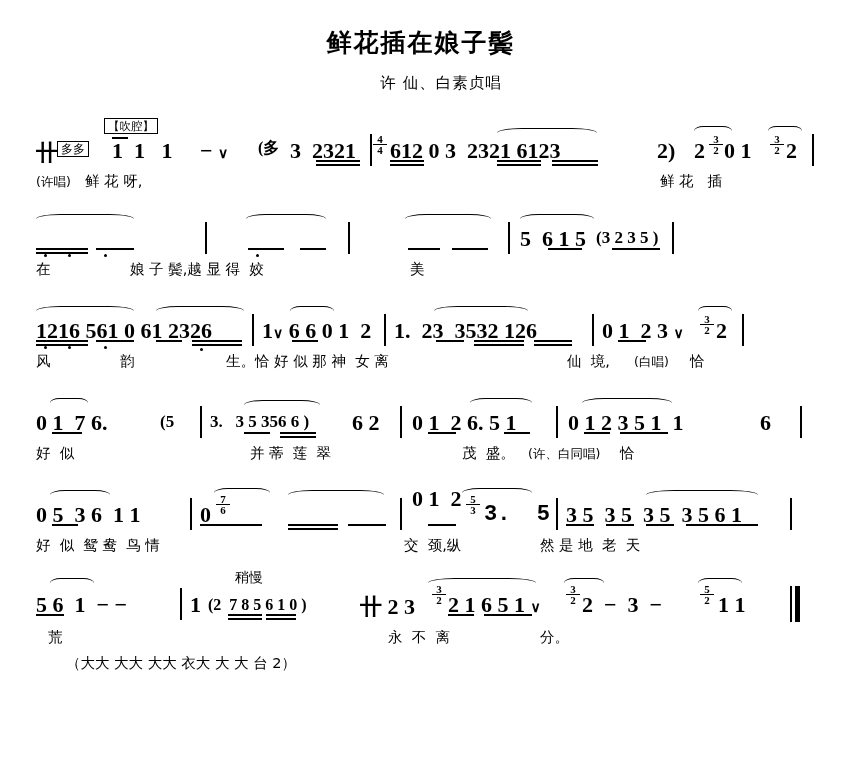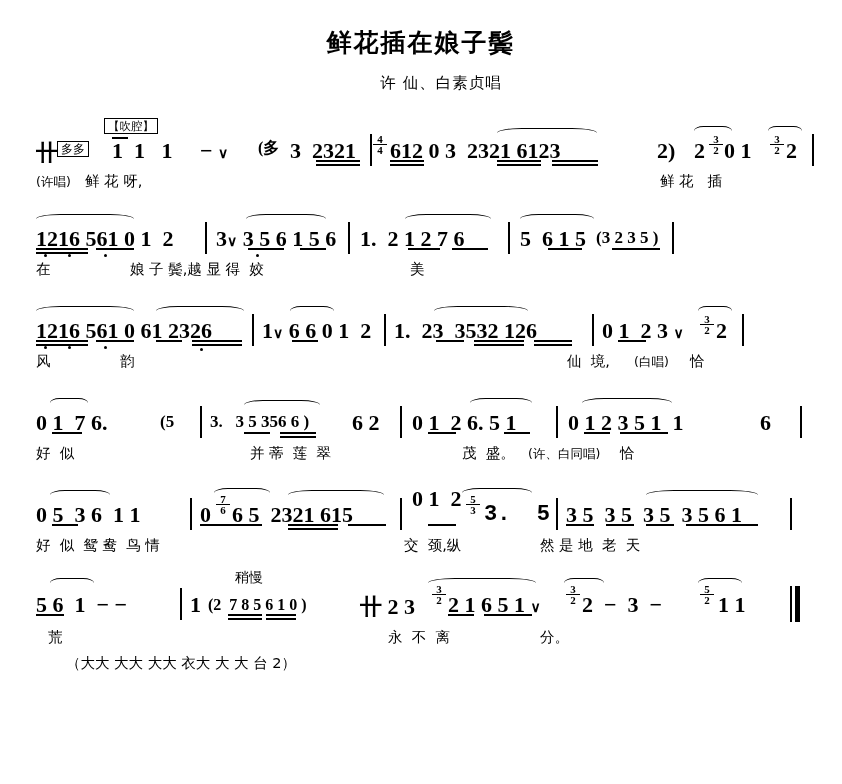--- a/index.html
+++ b/index.html
@@ -113,40 +113,37 @@
     <div class="slur" style="left:694px;top:14px;width:38px;"></div>
     <div class="slur" style="left:768px;top:14px;width:34px;"></div>
     <div class="bar" style="left:812px;top:22px;height:32px;"></div>
 
     <div class="lyr" style="left:36px;top:62px;font-size:12.5px;">(许唱)</div>
     <div class="lyr" style="left:85px;top:60px;">鲜 花 呀,</div>
     <div class="lyr" style="left:660px;top:60px;">鲜 花&nbsp;&nbsp;&nbsp;插</div>
   </div>
 
   <div class="system" style="height:92px;">
-    <div class="note" style="left:36px;top:22px;">1216&nbsp;561&nbsp;0&nbsp;1&nbsp;&nbsp;2</div>
     <div class="beam" style="left:36px;top:44px;width:52px;"></div>
     <div class="beam" style="left:36px;top:48px;width:52px;"></div>
     <div class="beam" style="left:96px;top:44px;width:38px;"></div>
     <div class="slur" style="left:36px;top:10px;width:98px;"></div>
     <div class="dotu" style="left:44px;top:50px;"></div>
     <div class="dotu" style="left:68px;top:50px;"></div>
     <div class="dotu" style="left:104px;top:50px;"></div>
 
     <div class="bar" style="left:205px;top:18px;height:32px;"></div>
 
-    <div class="note" style="left:216px;top:22px;">3<span style="font-size:14px;">∨</span>&nbsp;3&nbsp;5&nbsp;6&nbsp;1&nbsp;5&nbsp;6</div>
     <div class="beam" style="left:248px;top:44px;width:36px;"></div>
     <div class="beam" style="left:300px;top:44px;width:26px;"></div>
     <div class="slur" style="left:246px;top:10px;width:80px;"></div>
     <div class="dotu" style="left:256px;top:50px;"></div>
 
     <div class="bar" style="left:348px;top:18px;height:32px;"></div>
 
-    <div class="note" style="left:360px;top:22px;">1.&nbsp;&nbsp;2&nbsp;1&nbsp;2&nbsp;7&nbsp;6</div>
     <div class="beam" style="left:408px;top:44px;width:32px;"></div>
     <div class="beam" style="left:452px;top:44px;width:36px;"></div>
     <div class="slur" style="left:405px;top:10px;width:86px;"></div>
 
     <div class="bar" style="left:508px;top:18px;height:32px;"></div>
 
     <div class="note" style="left:520px;top:22px;">5&nbsp;&nbsp;6&nbsp;1&nbsp;5</div>
     <div class="note" style="left:596px;top:24px;font-size:17px;">(3&nbsp;2&nbsp;3&nbsp;5&nbsp;)</div>
     <div class="beam" style="left:548px;top:44px;width:34px;"></div>
     <div class="beam" style="left:612px;top:44px;width:48px;"></div>
@@ -196,20 +193,21 @@
     <div class="frac" style="left:700px;top:18px;width:14px;">
         <i>3</i>
         <i class="bl">2</i>
       </div>
     <div class="note" style="left:716px;top:22px;">2</div>
     <div class="slur" style="left:698px;top:10px;width:34px;"></div>
     <div class="bar" style="left:742px;top:18px;height:32px;"></div>
 
     <div class="lyr" style="left:36px;top:56px;">风</div>
     <div class="lyr" style="left:120px;top:56px;">韵</div>
+    <div class="lyr" style="left:226px;top:56px;">生。恰 好&nbsp;似 那&nbsp;神&nbsp;&nbsp;女 离</div>
     <div class="lyr" style="left:560px;top:56px;margin-left:7px;">仙&nbsp;&nbsp;境,</div>
     <div class="lyr" style="left:634px;top:58px;font-size:12.5px;">(白唱)</div>
     <div class="lyr" style="left:690px;top:56px;">恰</div>
   </div>
 
   <div class="system" style="height:92px;">
     <div class="note" style="left:36px;top:22px;">0&nbsp;1&nbsp;&nbsp;7&nbsp;6.</div>
     <div class="beam" style="left:52px;top:44px;width:30px;"></div>
     <div class="slur" style="left:50px;top:10px;width:38px;"></div>
 
@@ -250,21 +248,20 @@
     <div class="note" style="left:36px;top:22px;">0&nbsp;5&nbsp;&nbsp;3&nbsp;6&nbsp;&nbsp;1&nbsp;1</div>
     <div class="beam" style="left:52px;top:44px;width:26px;"></div>
     <div class="slur" style="left:50px;top:10px;width:60px;"></div>
 
     <div class="bar" style="left:190px;top:18px;height:32px;"></div>
     <div class="note" style="left:200px;top:22px;">0</div>
     <div class="frac" style="left:216px;top:14px;width:14px;">
         <i>7</i>
         <i class="bl">6</i>
       </div>
-    <div class="note" style="left:232px;top:22px;">6&nbsp;5&nbsp;&nbsp;2321&nbsp;615</div>
     <div class="beam" style="left:200px;top:44px;width:62px;"></div>
     <div class="beam" style="left:288px;top:44px;width:50px;"></div>
     <div class="beam" style="left:288px;top:48px;width:50px;"></div>
     <div class="beam" style="left:348px;top:44px;width:38px;"></div>
     <div class="slur" style="left:214px;top:8px;width:56px;"></div>
     <div class="slur" style="left:288px;top:10px;width:96px;"></div>
 
     <div class="bar" style="left:400px;top:18px;height:32px;"></div>
 
     <div class="note" style="left:412px;top:6px;">0&nbsp;1&nbsp;&nbsp;2</div>

